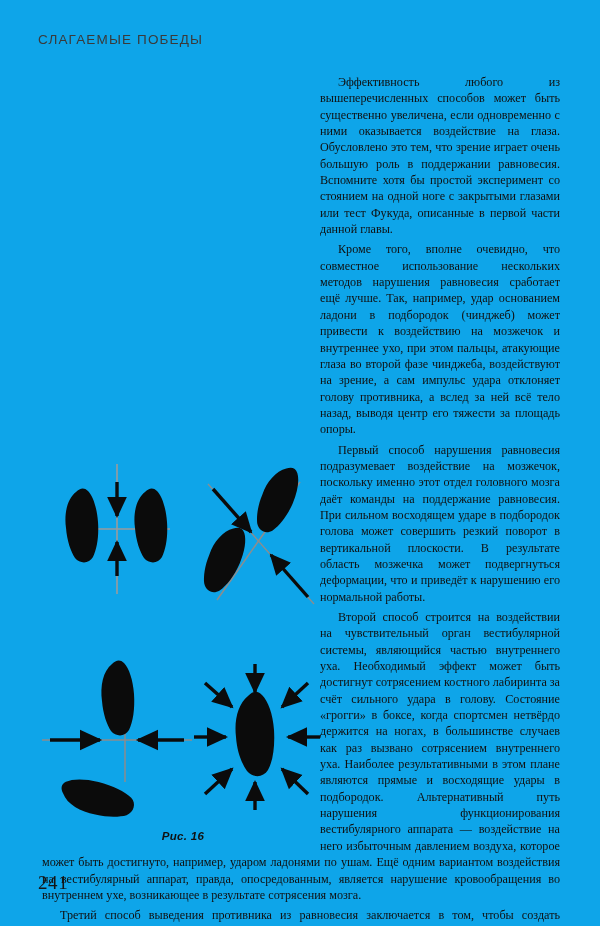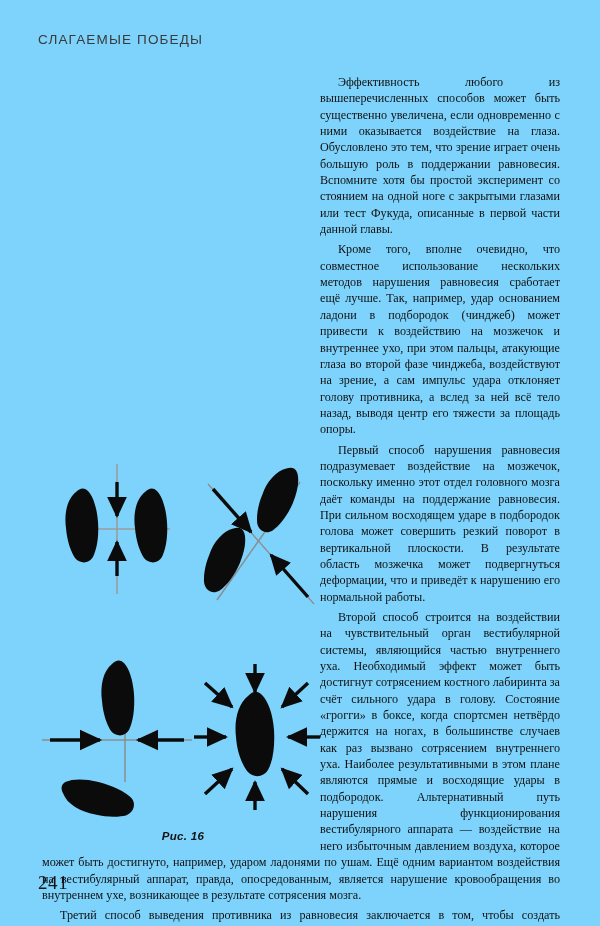--- a/index.html
+++ b/index.html
@@ -14,21 +14,21 @@
     position: relative;
     overflow: hidden;
     font-family: "Liberation Serif", "DejaVu Serif", serif;
     color: #0d0d0d;
     -webkit-font-smoothing: antialiased;
   }
 
   .page {
     position: absolute;
     inset: 0;
-    background: #7dd3fc;
+    background: #0ea5e9;
   }
 
   
   .running-head {
     position: absolute;
     left: 38px;
     top: 32px;
     font-family: "Liberation Sans", "DejaVu Sans", sans-serif;
     font-size: 13.5px;
     letter-spacing: 1.15px;

